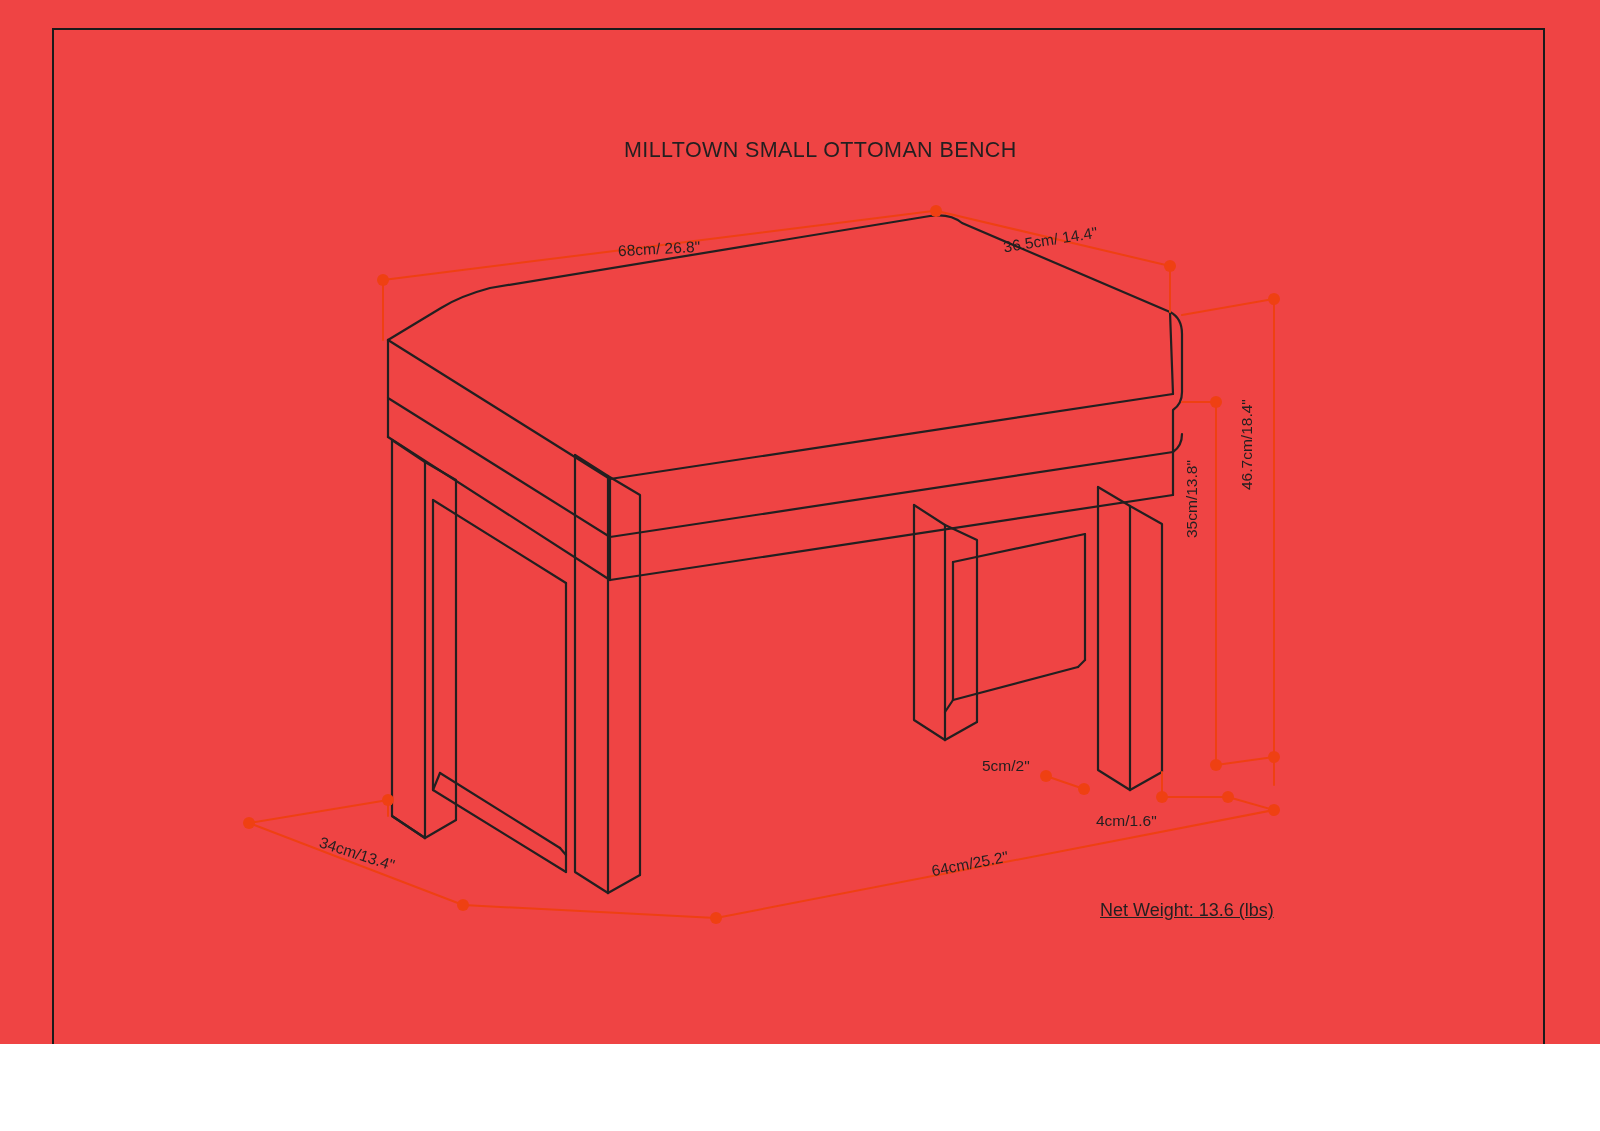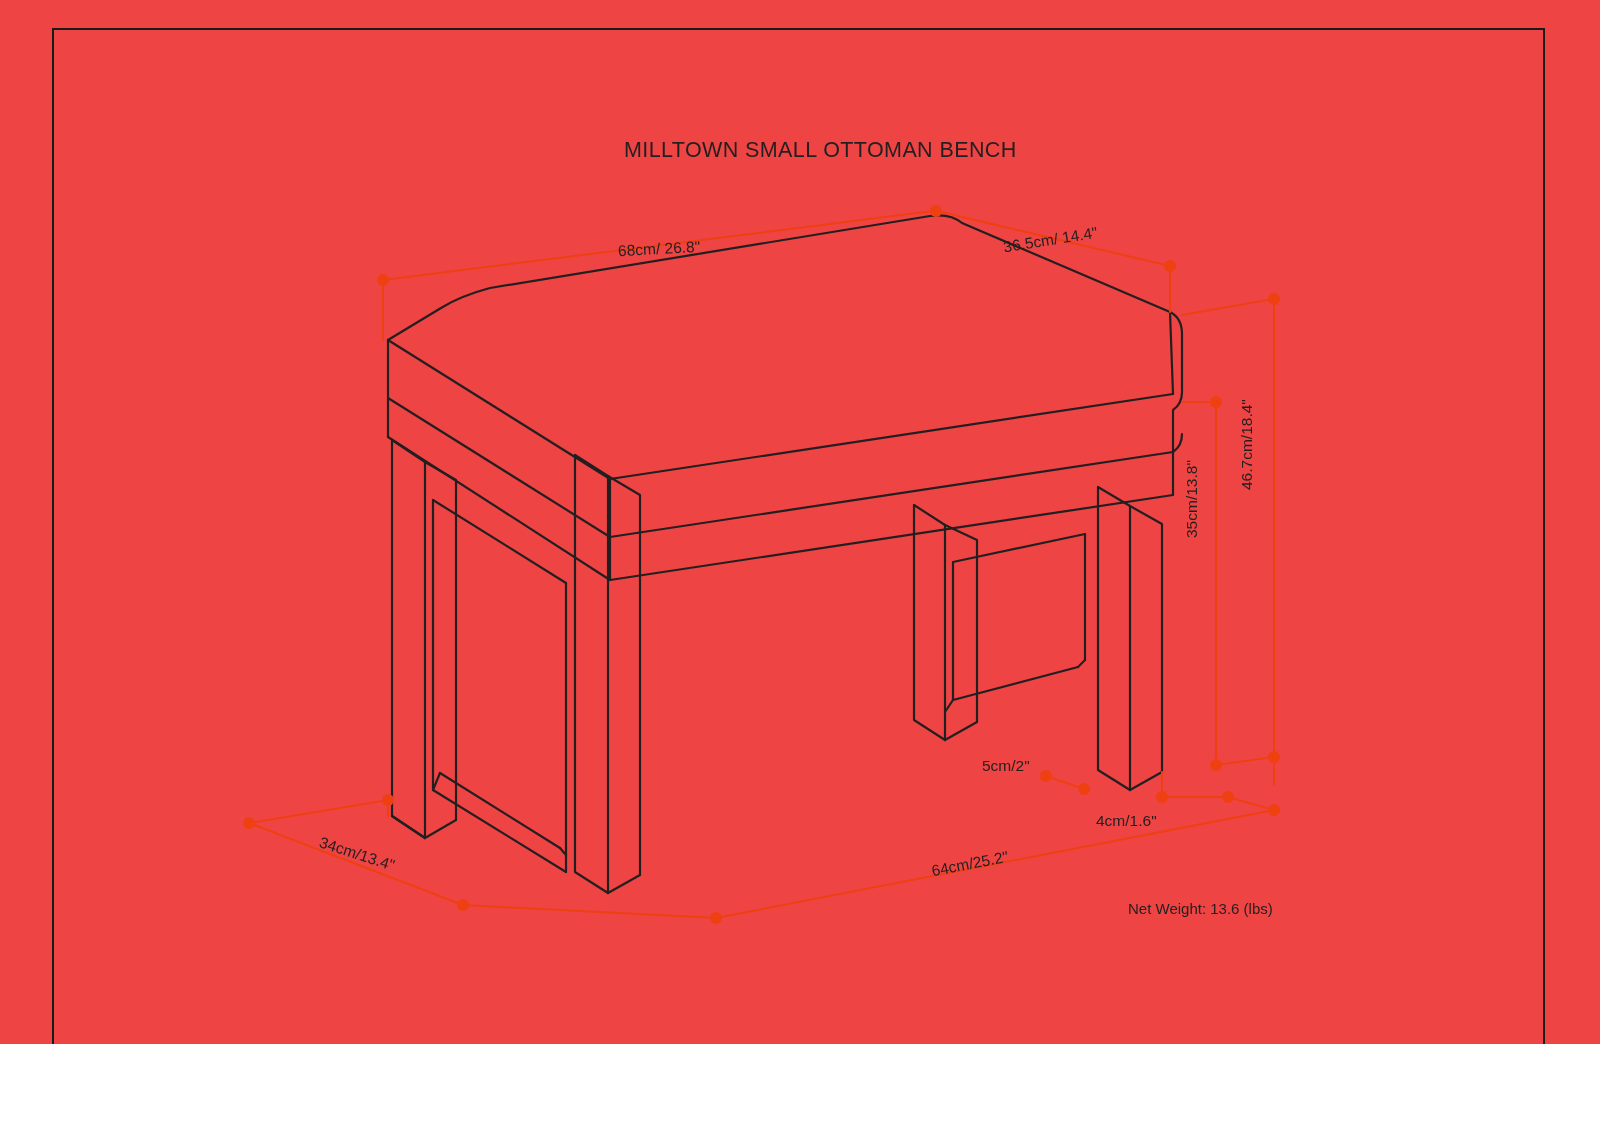--- a/index.html
+++ b/index.html
@@ -37,25 +37,26 @@
     position: absolute;
     left: 624px;
     top: 138px;
     font-size: 21.5px;
     color: #231f20;
     letter-spacing: 0.4px;
     white-space: nowrap;
   }
   .weight-text {
     position: absolute;
-    left: 1128px;
+    left: 1100px;
     top: 900px;
-    font-size: 15px;
+    font-size: 18px;
     color: #231f20;
     white-space: nowrap;
+    text-decoration: underline;
   }
   .dim-label {
     position: absolute;
     font-size: 15.5px;
     color: #231f20;
     white-space: nowrap;
   }
 </style>
 </head>
 <body>

